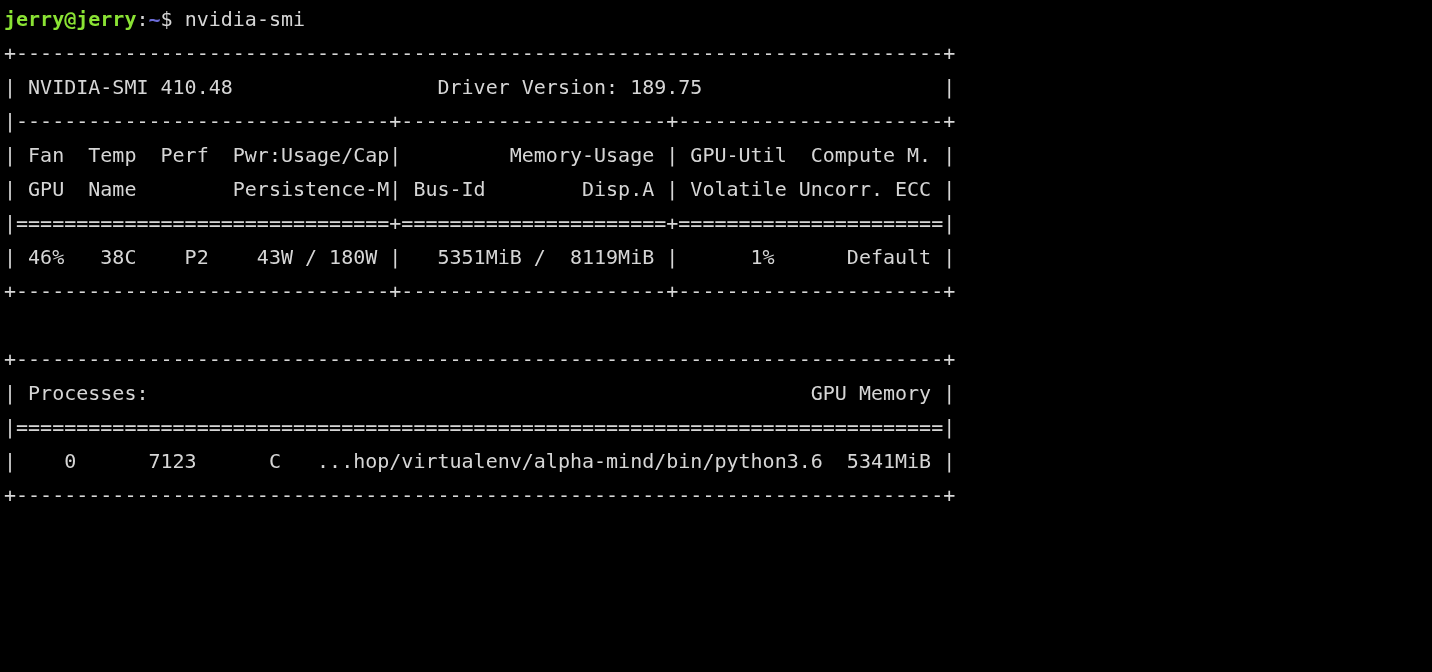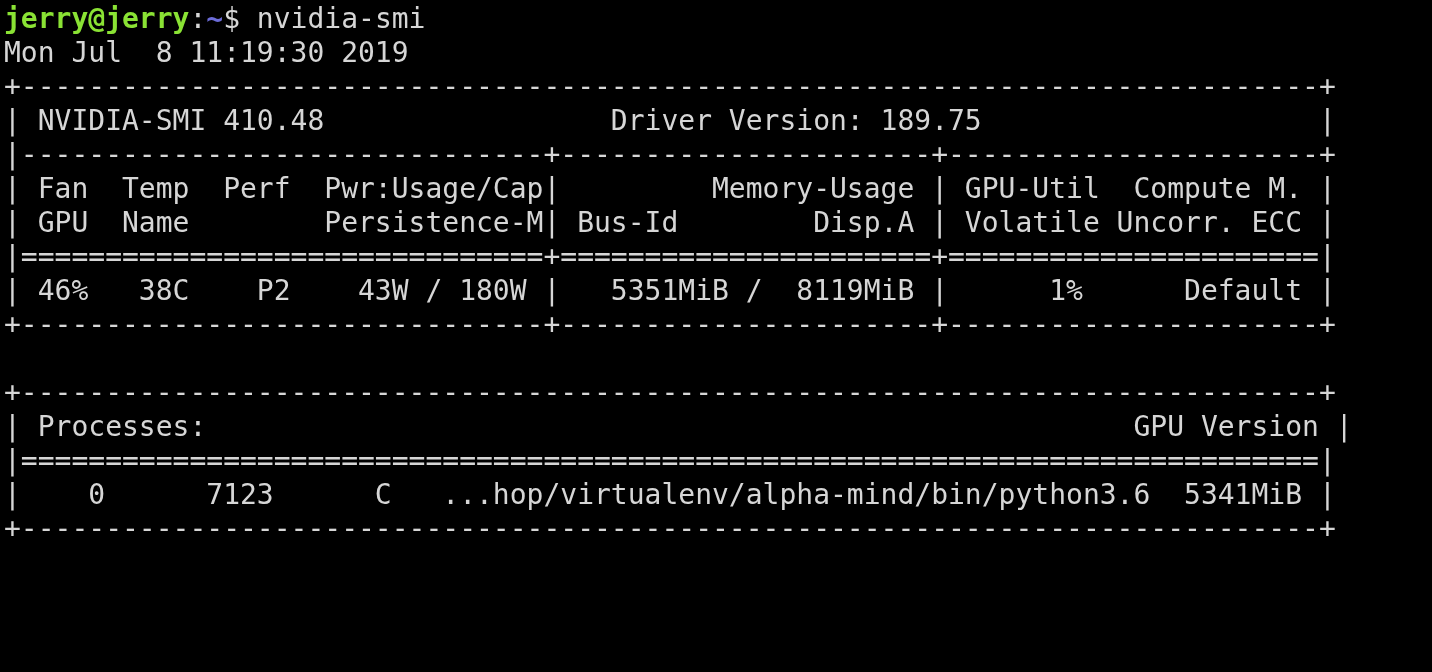--- a/index.html
+++ b/index.html
@@ -18,21 +18,21 @@
     width: 1432px;
     height: 672px;
     background: #000000;
     padding: 0;
     box-sizing: border-box;
   }
   .line {
     display: block;
     white-space: pre;
     font-family: "DejaVu Sans Mono", "Liberation Mono", monospace;
-    font-size: 28px;
+    font-size: 20px;
     line-height: 34px;
     height: 34px;
     letter-spacing: 0px;
     color: #d6d6d6;
   }
   .lines {
     position: absolute;
     left: 4px;
     top: 2px;
   }
@@ -53,34 +53,33 @@
   .blank { height: 34px; }
 </style>
 </head>
 <body>
 
 <div id="terminal">
   <div class="lines">
 
     <div class="line"><span class="seg user">jerry@jerry</span><span class="seg punct">:</span><span class="seg path">~</span><span class="seg punct">$</span><span class="seg cmd"> nvidia-smi</span></div>
 
-    <div class="line">Mon Jul  8 11:19:30 2019</div>
 
     <div class="line">+-----------------------------------------------------------------------------+</div>
     <div class="line">| NVIDIA-SMI 410.48                 Driver Version: 189.75                    |</div>
     <div class="line">|-------------------------------+----------------------+----------------------+</div>
     <div class="line">| Fan  Temp  Perf  Pwr:Usage/Cap|         Memory-Usage | GPU-Util  Compute M. |</div>
     <div class="line">| GPU  Name        Persistence-M| Bus-Id        Disp.A | Volatile Uncorr. ECC |</div>
     <div class="line">|===============================+======================+======================|</div>
     <div class="line">| 46%   38C    P2    43W / 180W |   5351MiB /  8119MiB |      1%      Default |</div>
     <div class="line">+-------------------------------+----------------------+----------------------+</div>
 
     <div class="line blank"></div>
 
     <div class="line">+-----------------------------------------------------------------------------+</div>
-    <div class="line">| Processes:                                                       GPU Version |</div>
+    <div class="line">| Processes:                                                       GPU Memory |</div>
     <div class="line">|=============================================================================|</div>
     <div class="line">|    0      7123      C   ...hop/virtualenv/alpha-mind/bin/python3.6  5341MiB |</div>
     <div class="line">+-----------------------------------------------------------------------------+</div>
 
 
   </div>
 </div>
 
 </body></html>

